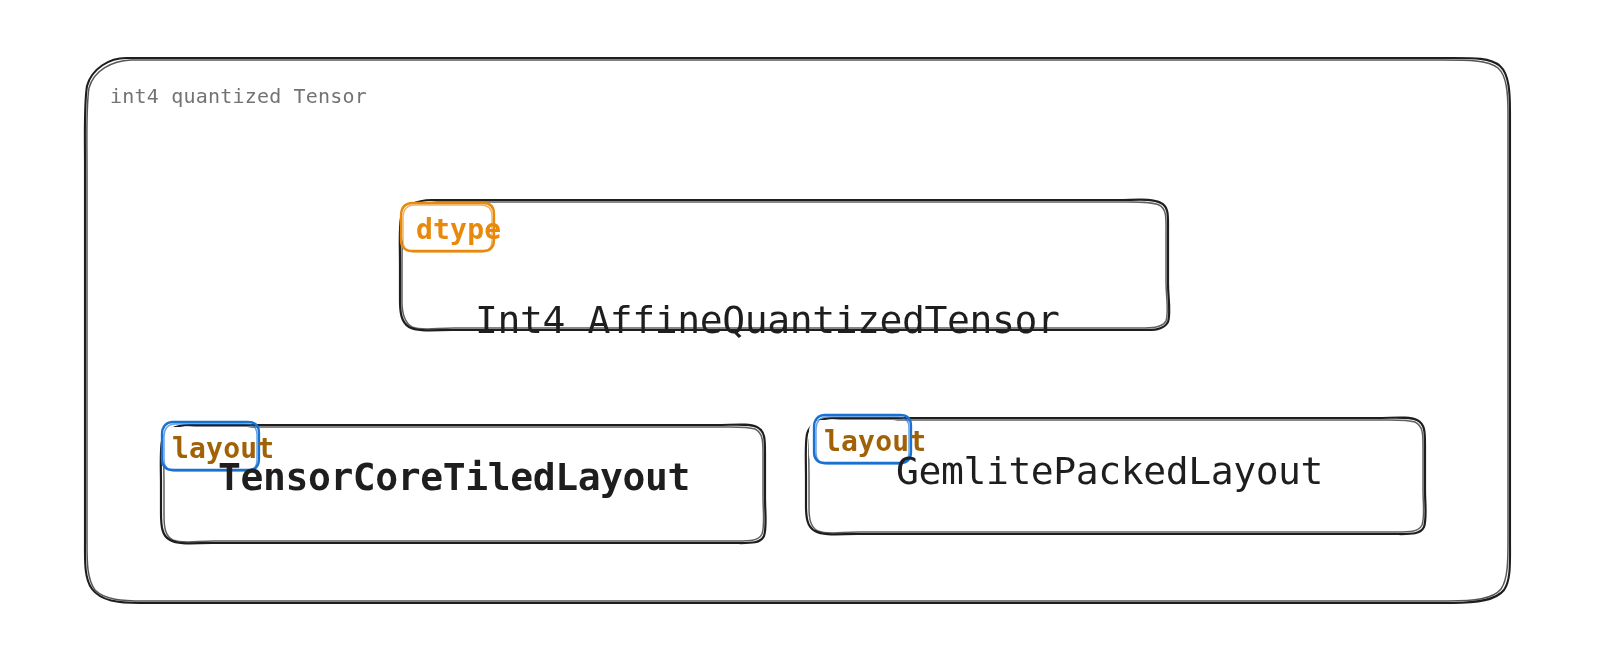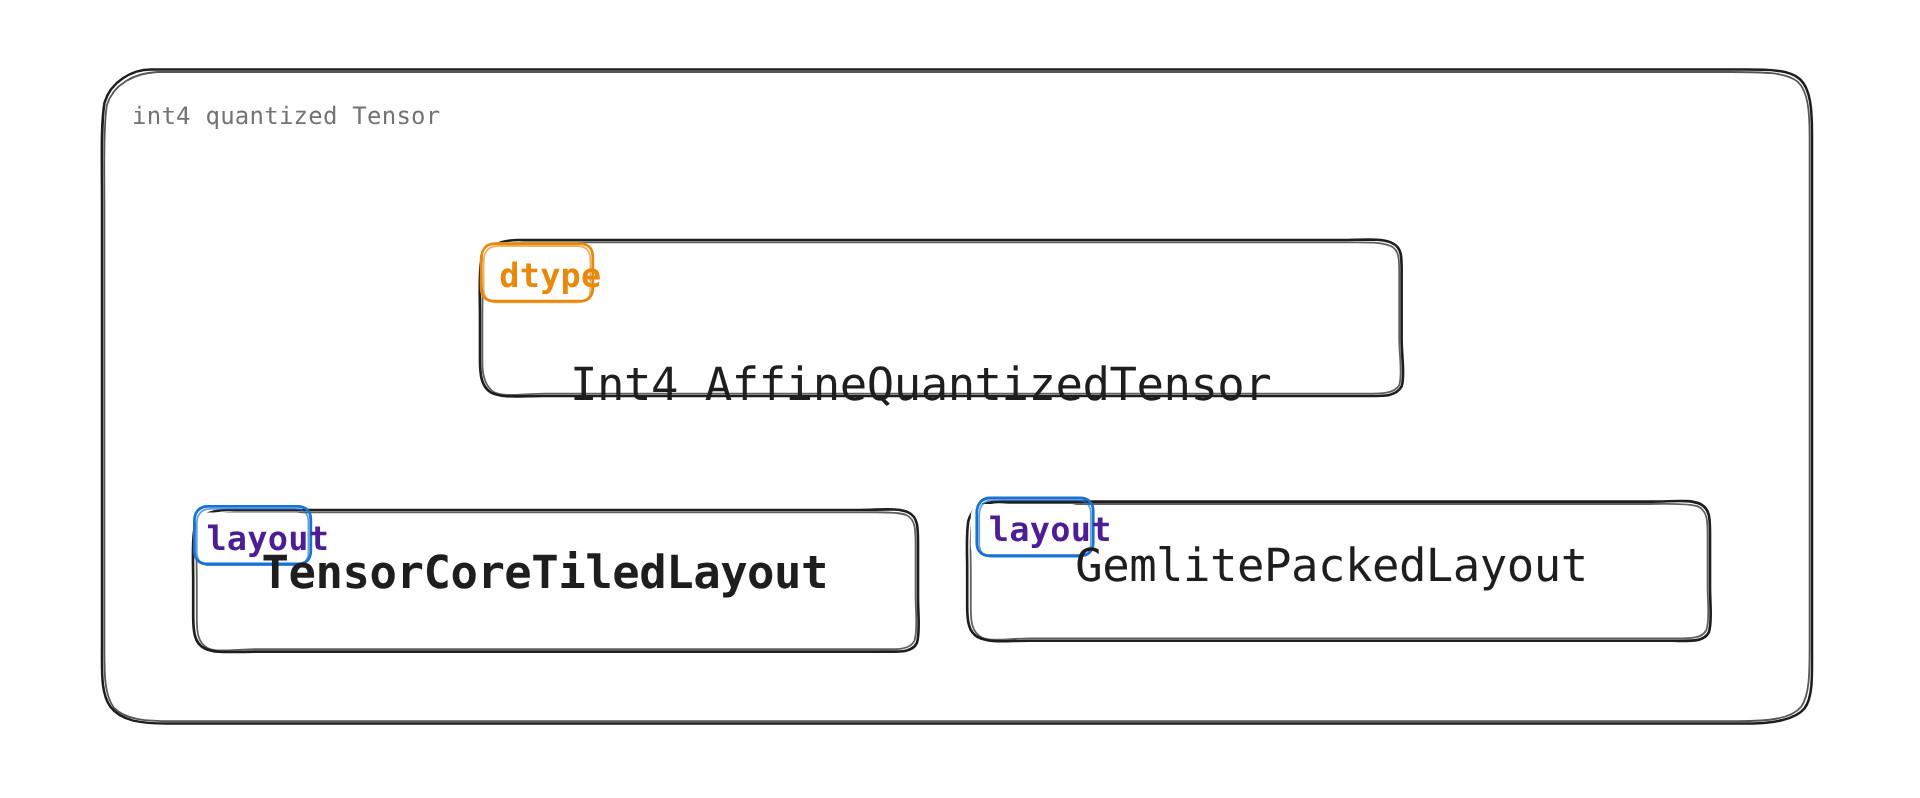--- a/index.html
+++ b/index.html
@@ -67,21 +67,21 @@
   #dtype-node-label   { left: 475px; top: 250px; margin-top: 48px; }
   #tct-node-label     { left: 218px; top: 455px; font-weight: bold; }
   #gemlite-node-label { left: 896px; top: 449px; }
 
   .badge-text {
     font-size: 28px;
     font-weight: 700;
     letter-spacing: 0.2px;
   }
   .badge-text.orange { color: #e8890c; }
-  .badge-text.blue   { color: #4c1d95; }
+  .badge-text.blue   { color: #a16207; }
 
   #dtype-badge-text        { left: 416px; top: 213px; }
   #layout-badge-text-left  { left: 172px; top: 432px; }
   #layout-badge-text-right { left: 824px; top: 425px; }
 </style>
 </head>
 <body>
 
 <svg id="canvas" viewBox="0 0 1600 665">
 

